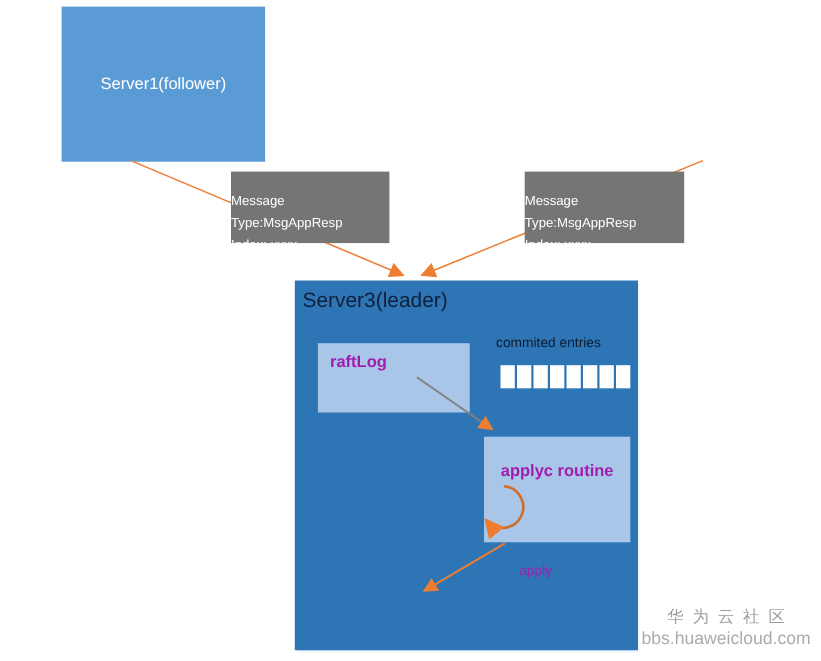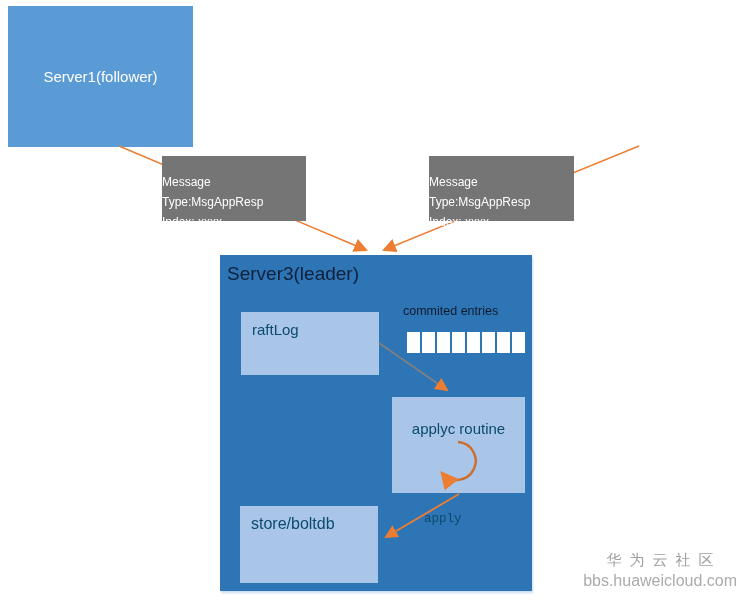--- a/index.html
+++ b/index.html
@@ -7,21 +7,21 @@
     font-family: "Liberation Sans", sans-serif;
     background: #ffffff;
   }
   .canvas {
     position: relative;
     width: 746px;
     height: 601px;
     background: #ffffff;
     overflow: hidden;
   }
-  .abs { position: absolute; }
+  .abs { position: absolute; margin-left: 48px; }
 
   
   .server-box {
     background: #5B9BD5;
     color: #ffffff;
     display: flex;
     align-items: center;
     justify-content: center;
     font-size: 15px;
     z-index: 1;
@@ -52,22 +52,23 @@
   #leader-title {
     left: 227px; top: 263px;
     color: #10203a;
     font-size: 19px;
     z-index: 3;
   }
 
   
   .inner-box {
     background: #A9C6E8;
-    color: #0c4a6e;
+    color: #a21caf;
     z-index: 3;
+    font-weight: bold;
   }
   #raftlog { left: 241px; top: 312px; width: 138px; height: 63px;
              font-size: 15px; padding: 9px 0 0 11px; }
   #applyc  { left: 392px; top: 397px; width: 133px; height: 96px;
              font-size: 15px; text-align: center; padding-top: 23px; }
   #store   { left: 240px; top: 506px; width: 138px; height: 77px;
              font-size: 16px; padding: 9px 0 0 11px; }
 
   
   #entries-label {
@@ -83,24 +84,23 @@
     z-index: 3;
   }
   .entry-cell {
     width: 13px; height: 21px;
     background: #ffffff;
   }
 
   
   #apply-label {
     left: 424px; top: 512px;
-    color: #0c4a6e;
+    color: #a21caf;
     font-size: 12.5px;
     z-index: 5;
-    font-family: Liberation Mono, monospace;
   }
 
   
   svg.overlay {
     position: absolute;
     left: 0; top: 0;
     width: 746px; height: 601px;
     pointer-events: none;
   }
   #connectors   { z-index: 2; }
@@ -173,23 +173,20 @@
       <div class="entry-cell"></div>
       <div class="entry-cell"></div>
       <div class="entry-cell"></div>
       <div class="entry-cell"></div>
     </div>
 
   <div class="abs inner-box" id="applyc">
     <span>applyc routine</span>
   </div>
 
-  <div class="abs inner-box" id="store">
-    <span>store/boltdb</span>
-  </div>
 
   <div class="abs" id="apply-label">apply</div>
 
   <svg class="overlay" id="inner-arrows">
     <line x1="379" y1="343" x2="447" y2="390" stroke="#808080" stroke-width="1.8" marker-end="url(#ah-small)"></line>
     <line x1="459" y1="494" x2="386" y2="537" stroke="#ED7D31" stroke-width="1.8" marker-end="url(#ah-small)"></line>
     <path d="M 458,442 A 19,19 0 1 1 442,473" fill="none" stroke="#CE6E2D" stroke-width="2.4" marker-end="url(#ah-small)"></path>
   </svg>
 
   <div class="abs" id="watermark">

